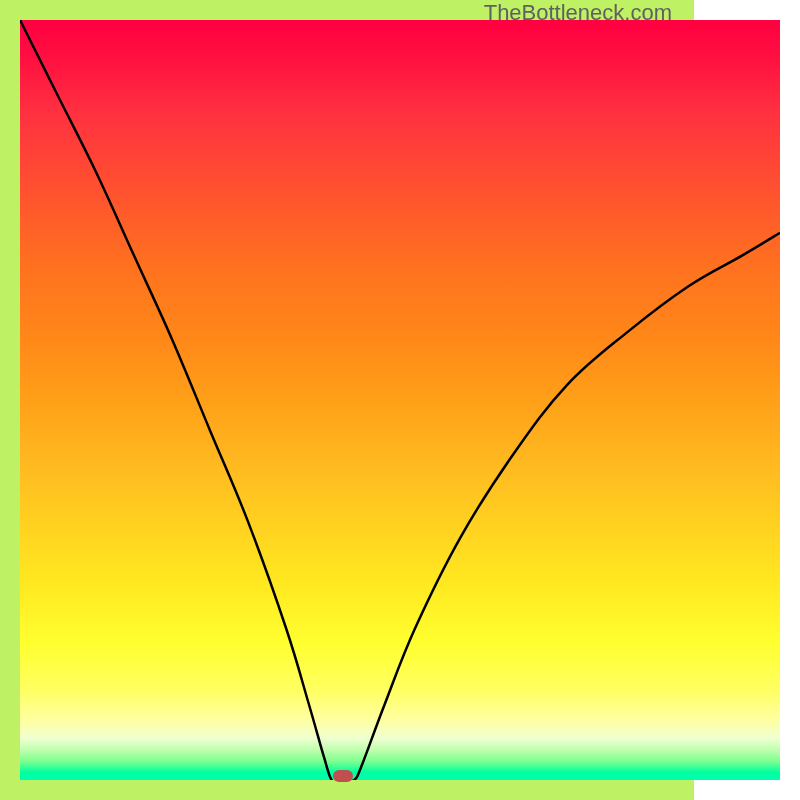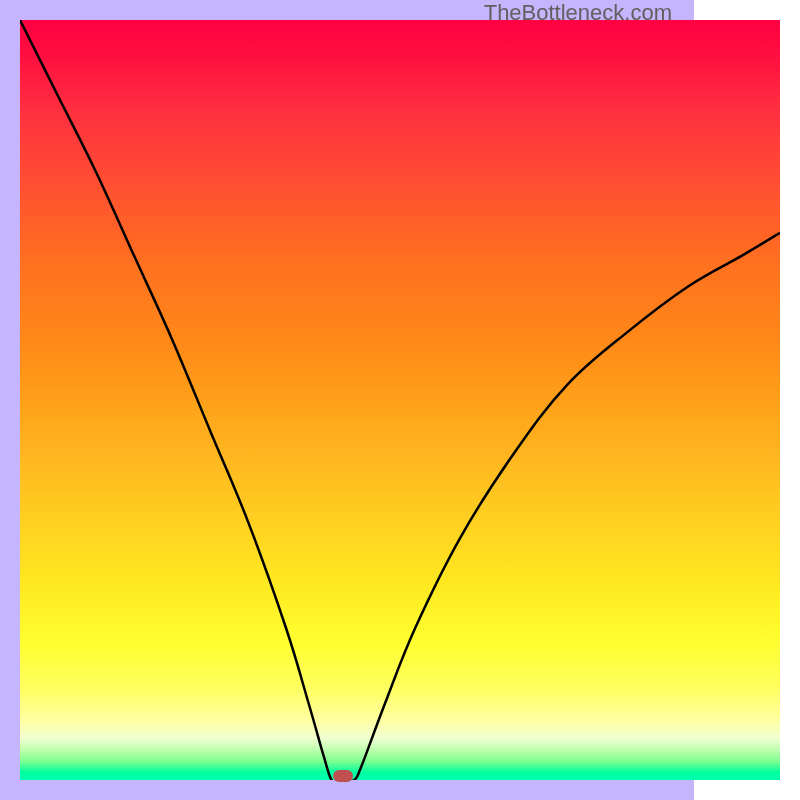--- a/index.html
+++ b/index.html
@@ -7,21 +7,21 @@
     padding: 0;
     width: 800px;
     height: 800px;
     overflow: hidden;
     font-family: Arial, Helvetica, sans-serif;
   }
   .chart-container {
     position: relative;
     width: 694px;
     height: 800px;
-    background: #c4b5fd;
+    background: #bef264;
   }
   .plot-area {
     position: absolute;
     left: 20px;
     top: 20px;
     width: 760px;
     height: 760px;
     background: linear-gradient(to bottom,
       #ff0040 0%,
       #ff1040 5%,

